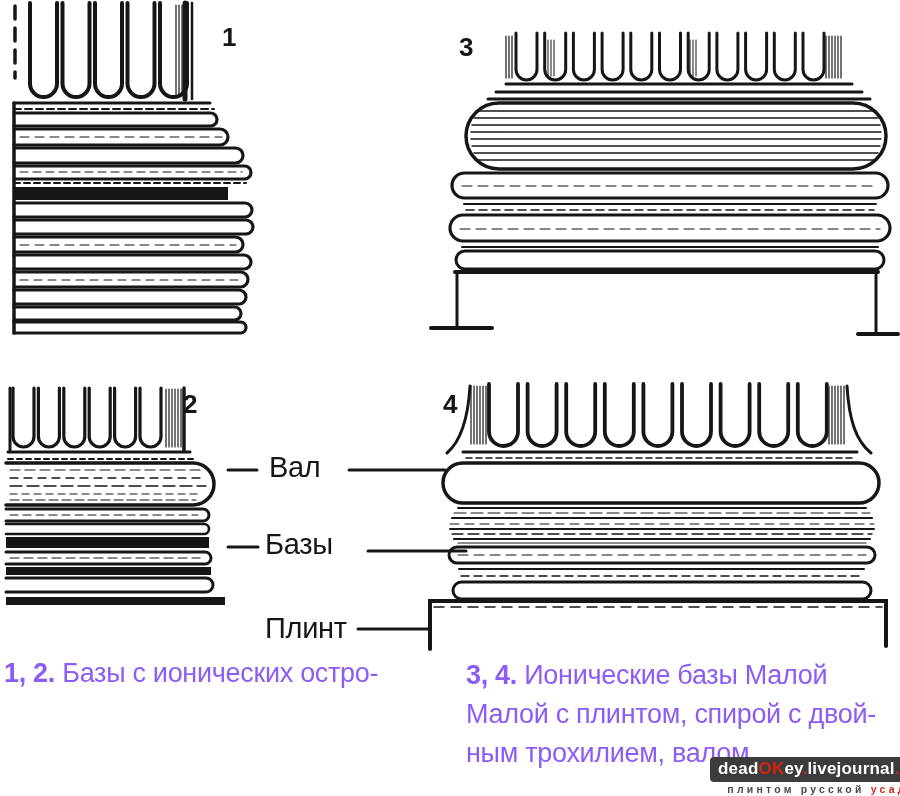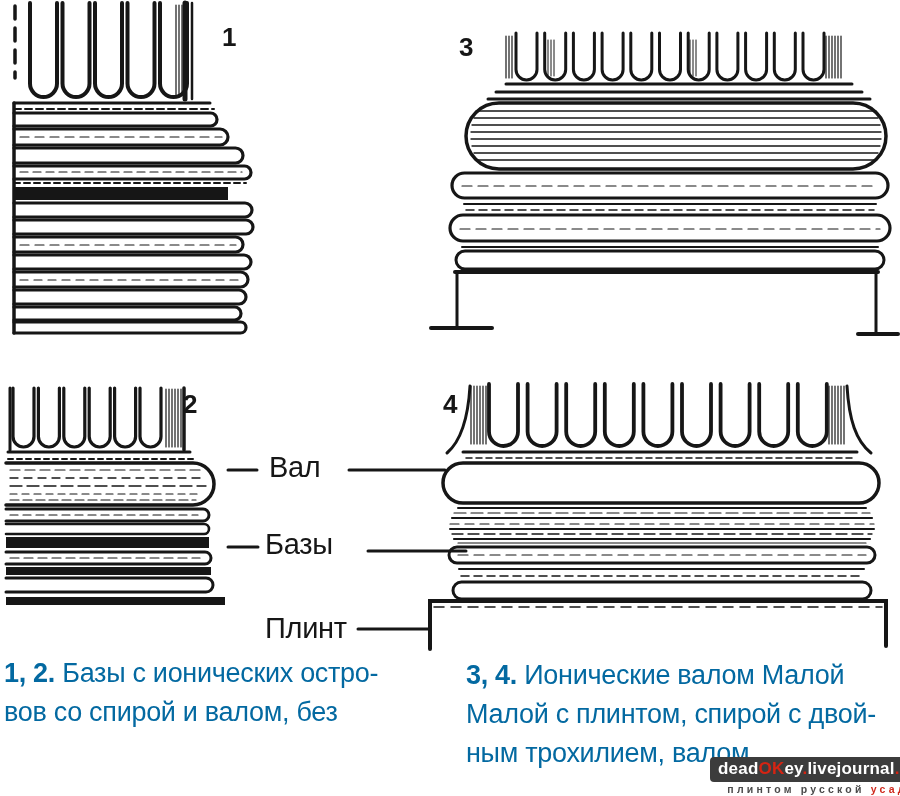--- a/index.html
+++ b/index.html
@@ -9,21 +9,21 @@
   }
   .art{position:absolute;left:0;top:0;}
   .fignum{
     position:absolute;font-size:26px;font-weight:700;line-height:1;color:#161616;
   }
   .part-label{
     position:absolute;font-size:29px;font-weight:400;line-height:1;color:#161616;
     letter-spacing:-0.3px;
   }
   .caption{
-    position:absolute;font-size:27px;line-height:39px;letter-spacing:-0.3px;color:#0369a1;
+    position:absolute;font-size:27px;line-height:39px;letter-spacing:-0.3px;color:#8b5cf6;
   }
   .caption b{font-weight:700;}
   .caption-left{left:4px;top:654px;width:460px;}
   .caption-right{left:466px;top:656px;width:440px;}
   .watermark{position:absolute;left:710px;top:757px;text-align:right;}
   .wm-badge{
     display:inline-block;border-radius:4px;padding:1px 8px 2px 8px;
     font-size:17px;font-weight:700;line-height:22px;letter-spacing:0.2px;
     white-space:nowrap;
   }
@@ -214,24 +214,23 @@
   <div class="fignum" style="left:459px;top:34px">3</div>
   <div class="fignum" style="left:183px;top:391px">2</div>
   <div class="fignum" style="left:443px;top:391px">4</div>
 
   <div class="part-label" style="left:269px;top:453px">Вал</div>
   <div class="part-label" style="left:265px;top:530px">Базы</div>
   <div class="part-label" style="left:265px;top:614px">Плинт</div>
 
   <div class="caption caption-left" id="cap-left">
       <div><b>1, 2.</b><span> Базы с ионических остро-</span></div>
-      <div><span>вов со спирой и валом, без</span></div>
     </div>
   <div class="caption caption-right" id="cap-right">
-      <div><b>3, 4.</b><span> Ионические валом Малой</span></div>
+      <div><b>3, 4.</b><span> Ионические базы Малой</span></div>
       <div><span>Малой с плинтом, спирой с двой-</span></div>
       <div><span>ным трохилием, валом</span></div>
     </div>
 
   <div class="watermark">
     <div class="wm-badge" id="wm-badge" style="background: rgb(60, 60, 60);"><span style="color: rgb(255, 255, 255);">dead</span><span style="color: rgb(212, 36, 19);">OK</span><span style="color: rgb(255, 255, 255);">ey</span><span style="color: rgb(212, 36, 19);">.</span><span style="color: rgb(255, 255, 255);">livejournal</span><span style="color: rgb(212, 36, 19);">.</span><span style="color: rgb(255, 255, 255);">com</span></div>
     <div class="wm-subline" id="wm-subline"><span style="color: rgb(74, 74, 74);">плинтом русской </span><span style="color: rgb(207, 42, 30);">усадьбы</span></div>
   </div>
 
 </div>

